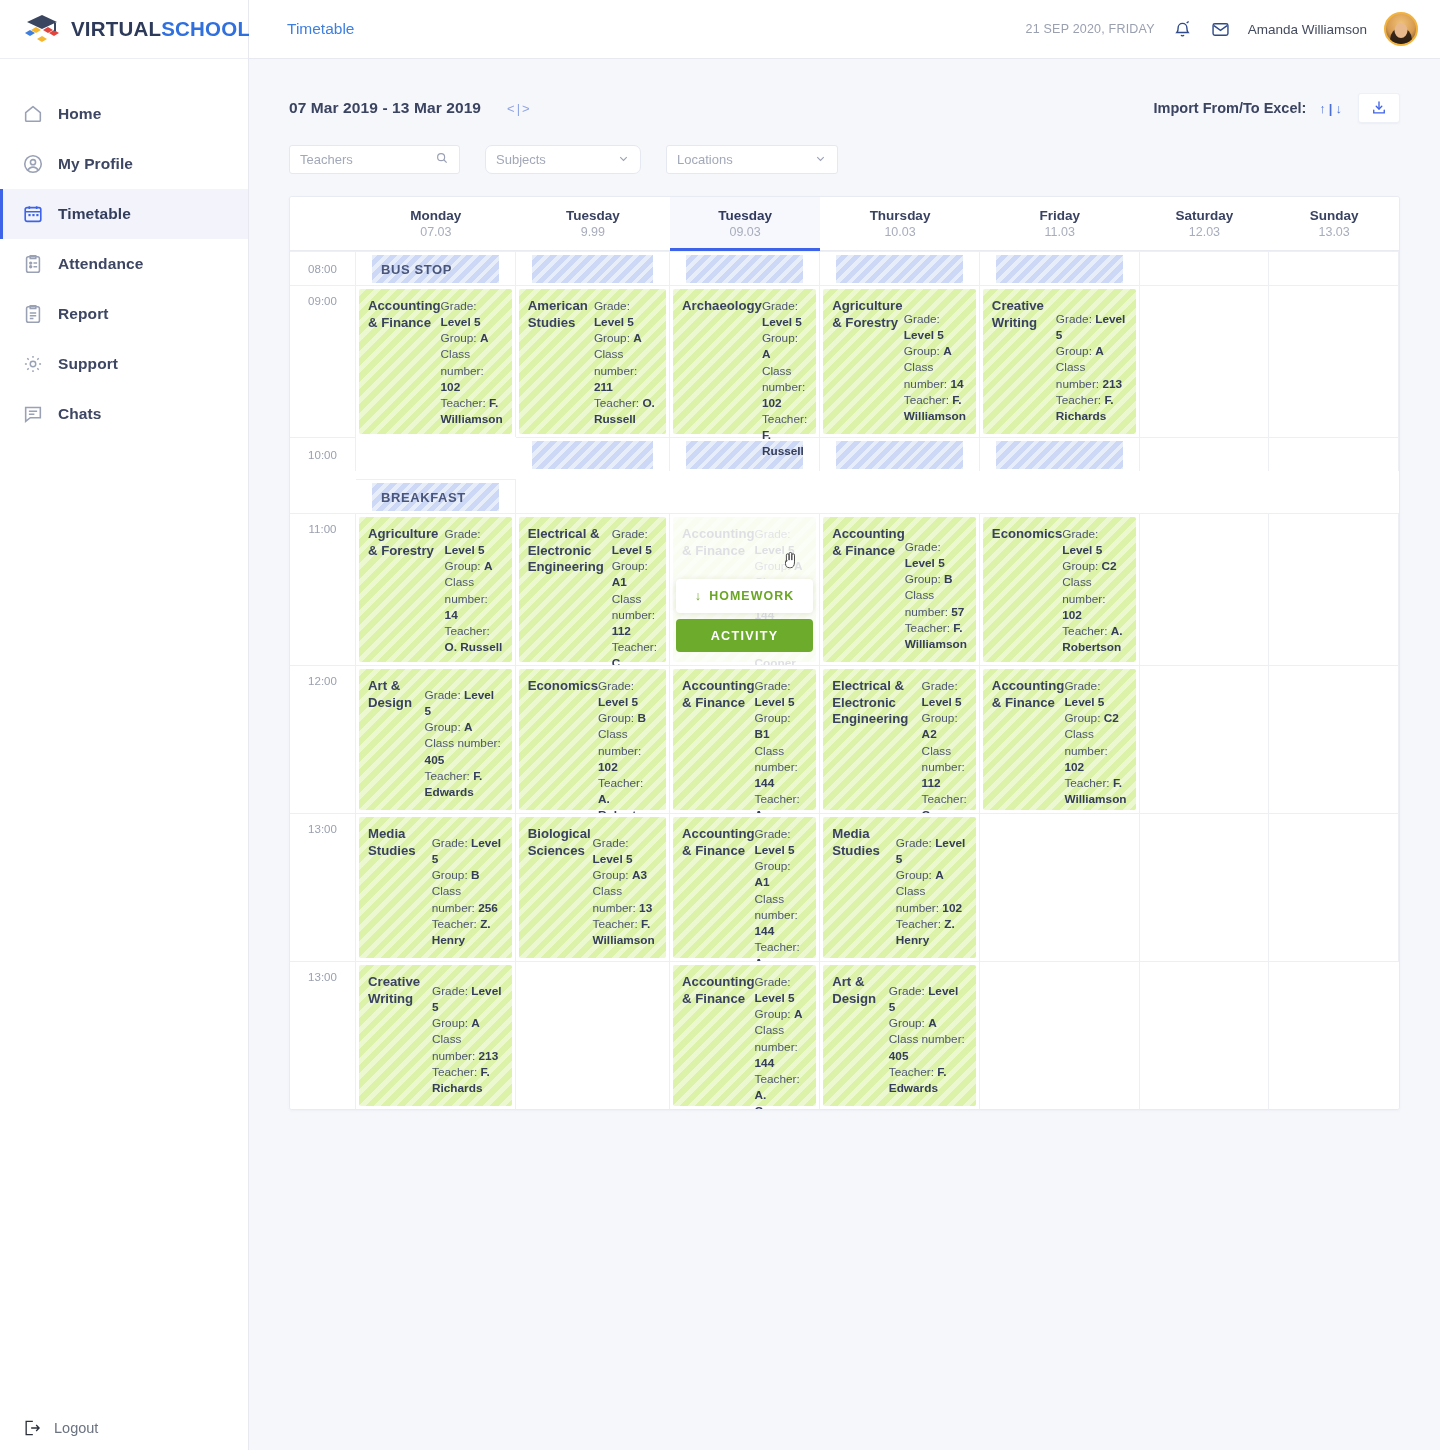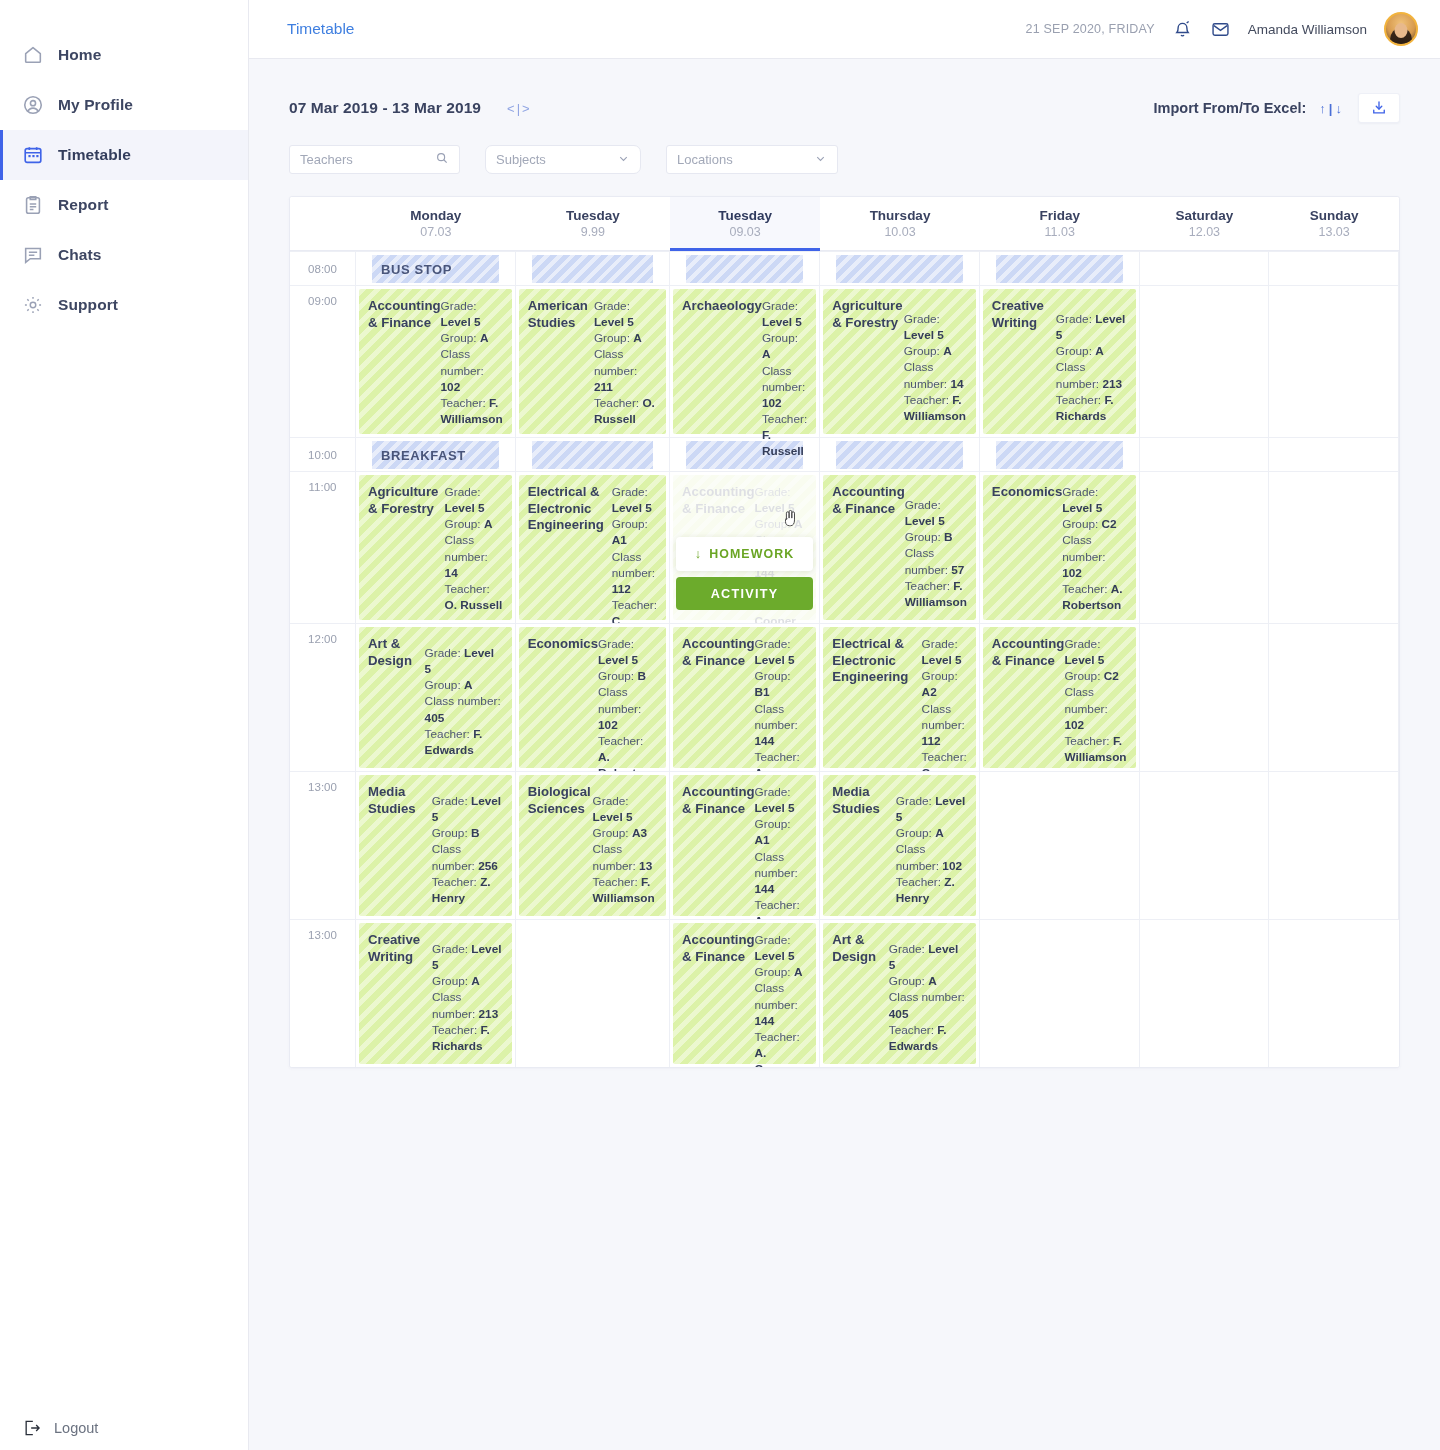--- a/index.html
+++ b/index.html
@@ -192,20 +192,36 @@
     pointer-events: auto; cursor: pointer;
   }
   .cursor-icon { position: absolute; left: 108px; top: 33px; width: 18px; height: 22px; }
 </style>
 </head>
 <body>
 
 <div class="app">
 
   <aside class="sidebar">
+    <div class="logo-box">
+      <div class="logo-mark">
+        <svg viewBox="0 0 40 34" width="40" height="34">
+          <path d="M8 18 L3 21 L8 24 L13 21 Z" fill="#3f7fe0"></path>
+          <path d="M32 18 L27 21 L32 24 L37 21 Z" fill="#e0443c"></path>
+          <path d="M20 24 L15 27 L20 30 L25 27 Z" fill="#f5b731"></path>
+          <path d="M14 15 L9 18 L14 21 L19 18 Z" fill="#f5b731"></path>
+          <path d="M26 15 L21 18 L26 21 L31 18 Z" fill="#e0443c"></path>
+          <path d="M20 3 L5 10 L20 17 L35 10 Z" fill="#3a4560"></path>
+          <path d="M33 11 L33 19" stroke="#3a4560" stroke-width="2" fill="none"></path>
+        </svg>
+      </div>
+      <div class="logo-text">
+        <span class="v">VIRTUAL</span><span class="s">SCHOOL</span>
+      </div>
+    </div>
 
     <nav class="nav">
       <div class="nav-item">
         <span class="nav-icon">
           <svg viewBox="0 0 24 24" fill="none" stroke="currentColor" stroke-width="1.7" stroke-linecap="round" stroke-linejoin="round">
               <path d="M4 10.5 12 4l8 6.5V19a1 1 0 0 1-1 1H5a1 1 0 0 1-1-1z"></path>
             </svg>
         </span>
         <span class="label">Home</span>
       </div>
@@ -227,50 +243,62 @@
               <rect x="3.5" y="5" width="17" height="15" rx="2"></rect>
               <path d="M3.5 9.5h17M8 3.5v3M16 3.5v3"></path>
               <rect x="7" y="12" width="2.4" height="2.4" fill="currentColor" stroke="none"></rect>
               <rect x="11.3" y="12" width="2.4" height="2.4" fill="currentColor" stroke="none"></rect>
               <rect x="15.6" y="12" width="2.4" height="2.4" fill="currentColor" stroke="none"></rect>
             </svg>
         </span>
         <span class="label">Timetable</span>
       </div>
 
+      <div class="nav-item">
+        <span class="nav-icon">
+          <svg viewBox="0 0 24 24" fill="none" stroke="currentColor" stroke-width="1.7">
+              <rect x="5" y="4" width="14" height="17" rx="2"></rect>
+              <path d="M9 3h6v3H9z"></path>
+              <circle cx="9.5" cy="11" r="1" fill="currentColor"></circle>
+              <circle cx="9.5" cy="15" r="1" fill="currentColor"></circle>
+              <path d="M12.5 11h4M12.5 15h4"></path>
+            </svg>
+        </span>
+        <span class="label">Attendance</span>
+      </div>
 
       <div class="nav-item">
         <span class="nav-icon">
           <svg viewBox="0 0 24 24" fill="none" stroke="currentColor" stroke-width="1.7">
               <rect x="5" y="4" width="14" height="17" rx="2"></rect>
               <path d="M9 3h6v3H9z"></path>
               <path d="M8.5 11h7M8.5 14h7M8.5 17h4"></path>
             </svg>
         </span>
         <span class="label">Report</span>
       </div>
 
       <div class="nav-item">
         <span class="nav-icon">
+          <svg viewBox="0 0 24 24" fill="none" stroke="currentColor" stroke-width="1.6">
+              <circle cx="12" cy="12" r="3"></circle>
+              <path d="M12 3.2v2.1M12 18.7v2.1M3.2 12h2.1M18.7 12h2.1M5.8 5.8l1.5 1.5M16.7 16.7l1.5 1.5M18.2 5.8l-1.5 1.5M7.3 16.7l-1.5 1.5"></path>
+            </svg>
+        </span>
+        <span class="label">Support</span>
+      </div>
+
+      <div class="nav-item">
+        <span class="nav-icon">
           <svg viewBox="0 0 24 24" fill="none" stroke="currentColor" stroke-width="1.7">
               <path d="M4 5h16v11H9l-5 4z"></path>
               <path d="M7.5 9h9M7.5 12.2h6"></path>
             </svg>
         </span>
         <span class="label">Chats</span>
-      </div>
-
-      <div class="nav-item">
-        <span class="nav-icon">
-          <svg viewBox="0 0 24 24" fill="none" stroke="currentColor" stroke-width="1.6">
-              <circle cx="12" cy="12" r="3"></circle>
-              <path d="M12 3.2v2.1M12 18.7v2.1M3.2 12h2.1M18.7 12h2.1M5.8 5.8l1.5 1.5M16.7 16.7l1.5 1.5M18.2 5.8l-1.5 1.5M7.3 16.7l-1.5 1.5"></path>
-            </svg>
-        </span>
-        <span class="label">Support</span>
       </div>
     </nav>
 
     <div class="logout">
       <span class="nav-icon">
         <svg viewBox="0 0 24 24" fill="none" stroke="currentColor" stroke-width="1.6">
             <path d="M13 4H5v16h8"></path>
             <path d="M11 12h9M17 8.5l3.5 3.5L17 15.5"></path>
           </svg>
       </span>
@@ -453,21 +481,21 @@
                 <div><span>Grade: </span><b>Level 5</b></div>
                 <div><span>Group: </span><b>A</b></div>
                 <div><span>Class number: </span><b>213</b></div>
                 <div><span>Teacher: </span><b>F. Richards</b></div>
               </div>
             </div>
           </div>
           <div class="slot empty" style="height: 152px;"></div>
           <div class="slot empty" style="height: 152px;"></div>
           <div class="tcell break-row-label" style="height: 34px; align-items: center; padding-top: 0px;">10:00</div>
-          <div class="break-cell" style="height: 34px;">
+          <div class="break-cell" style="height: 34px; margin-top: 42px;">
             <div class="break-fill">
               <div class="btext">BREAKFAST</div>
             </div>
           </div>
           <div class="break-cell" style="height: 34px;">
             <div class="break-fill"></div>
           </div>
           <div class="break-cell" style="height: 34px;">
             <div class="break-fill"></div>
           </div>

